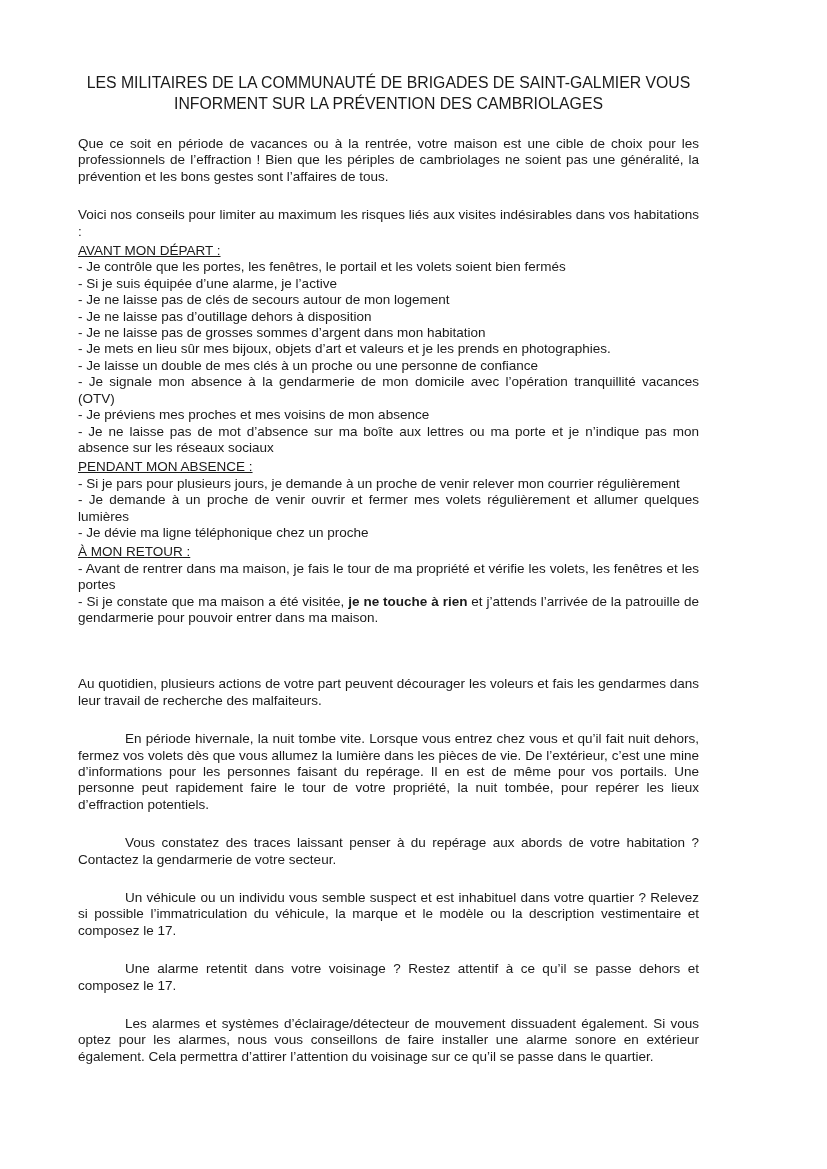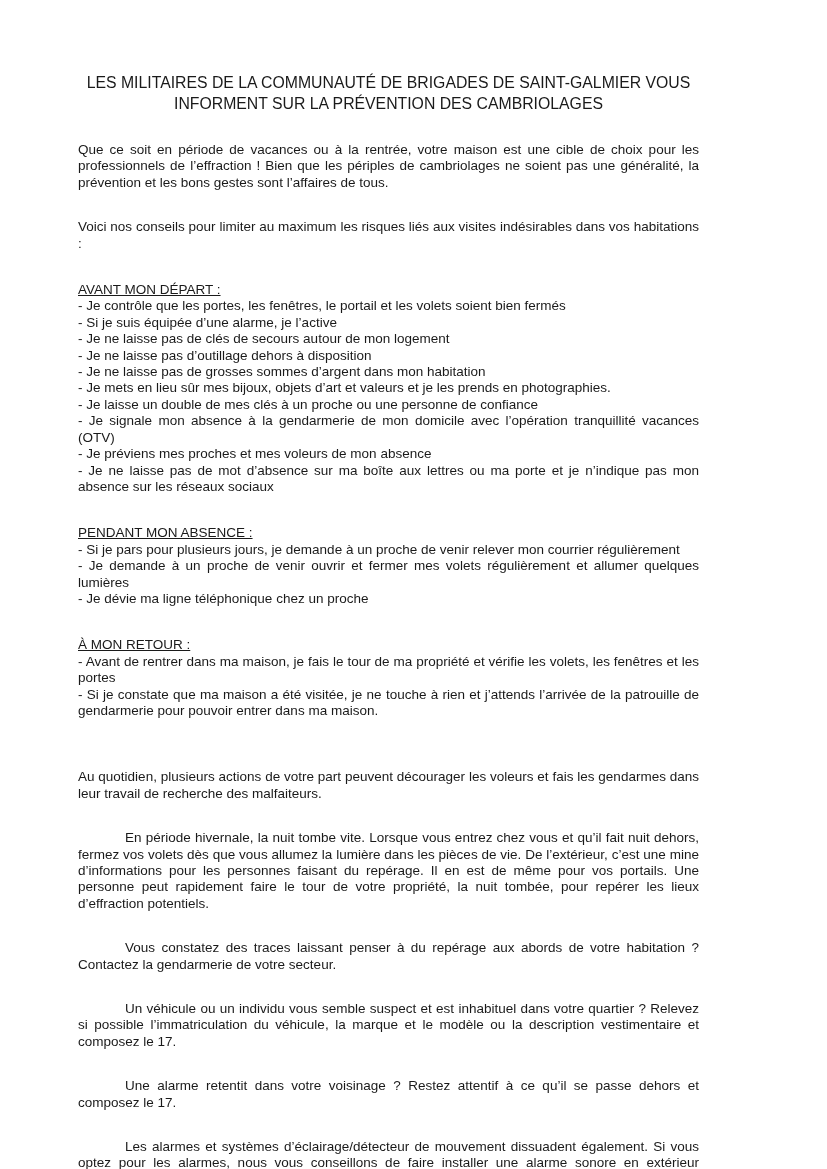--- a/index.html
+++ b/index.html
@@ -20,26 +20,26 @@
     overflow: hidden;
   }
   p { margin: 0; text-align: justify; }
   .title {
     text-align: center;
     font-size: 15.8px;
     line-height: 21px;
     font-weight: 400;
     margin: 0 0 8px 0;
   }
-  .mt { margin-top: 28px; }
-  .heading { margin-top: 30px; }
+  .mt { margin-top: 22px; }
+  .heading { margin-top: 3px; }
   .u { text-decoration: underline; }
   .big-gap { margin-top: 50px; }
   .indent { text-indent: 47px; }
-  strong { font-weight: normal; }
+  strong { font-weight: bold; }
 </style>
 </head>
 <body>
 
 <div class="page">
 
   <p class="title">LES MILITAIRES DE LA COMMUNAUTÉ DE BRIGADES DE SAINT-GALMIER VOUS INFORMENT SUR LA PRÉVENTION DES CAMBRIOLAGES</p>
 
   <p class="mt">Que ce soit en période de vacances ou à la rentrée, votre maison est une cible de choix pour les professionnels de l’effraction ! Bien que les périples de cambriolages ne soient pas une généralité, la prévention et les bons gestes sont l’affaires de tous.</p>
 
@@ -47,21 +47,21 @@
 
   <p class="heading"><span class="u">AVANT MON DÉPART :</span></p>
   <p>- Je contrôle que les portes, les fenêtres, le portail et les volets soient bien fermés</p>
   <p>- Si je suis équipée d’une alarme, je l’active</p>
   <p>- Je ne laisse pas de clés de secours autour de mon logement</p>
   <p>- Je ne laisse pas d’outillage dehors à disposition</p>
   <p>- Je ne laisse pas de grosses sommes d’argent dans mon habitation</p>
   <p>- Je mets en lieu sûr mes bijoux, objets d’art et valeurs et je les prends en photographies.</p>
   <p>- Je laisse un double de mes clés à un proche ou une personne de confiance</p>
   <p>- Je signale mon absence à la gendarmerie de mon domicile avec l’opération tranquillité vacances (OTV)</p>
-  <p>- Je préviens mes proches et mes voleurs de mon absence</p>
+  <p>- Je préviens mes proches et mes voisins de mon absence</p>
   <p>- Je ne laisse pas de mot d’absence sur ma boîte aux lettres ou ma porte et je n’indique pas mon absence sur les réseaux sociaux</p>
 
   <p class="heading"><span class="u">PENDANT MON ABSENCE :</span></p>
   <p>- Si je pars pour plusieurs jours, je demande à un proche de venir relever mon courrier régulièrement</p>
   <p>- Je demande à un proche de venir ouvrir et fermer mes volets régulièrement et allumer quelques lumières</p>
   <p>- Je dévie ma ligne téléphonique chez un proche</p>
 
   <p class="heading"><span class="u">À MON RETOUR :</span></p>
   <p>- Avant de rentrer dans ma maison, je fais le tour de ma propriété et vérifie les volets, les fenêtres et les portes</p>
   <p><span>- Si je constate que ma maison a été visitée, </span><strong>je ne touche à rien</strong><span> et j’attends l’arrivée de la patrouille de gendarmerie pour pouvoir entrer dans ma maison.</span></p>

